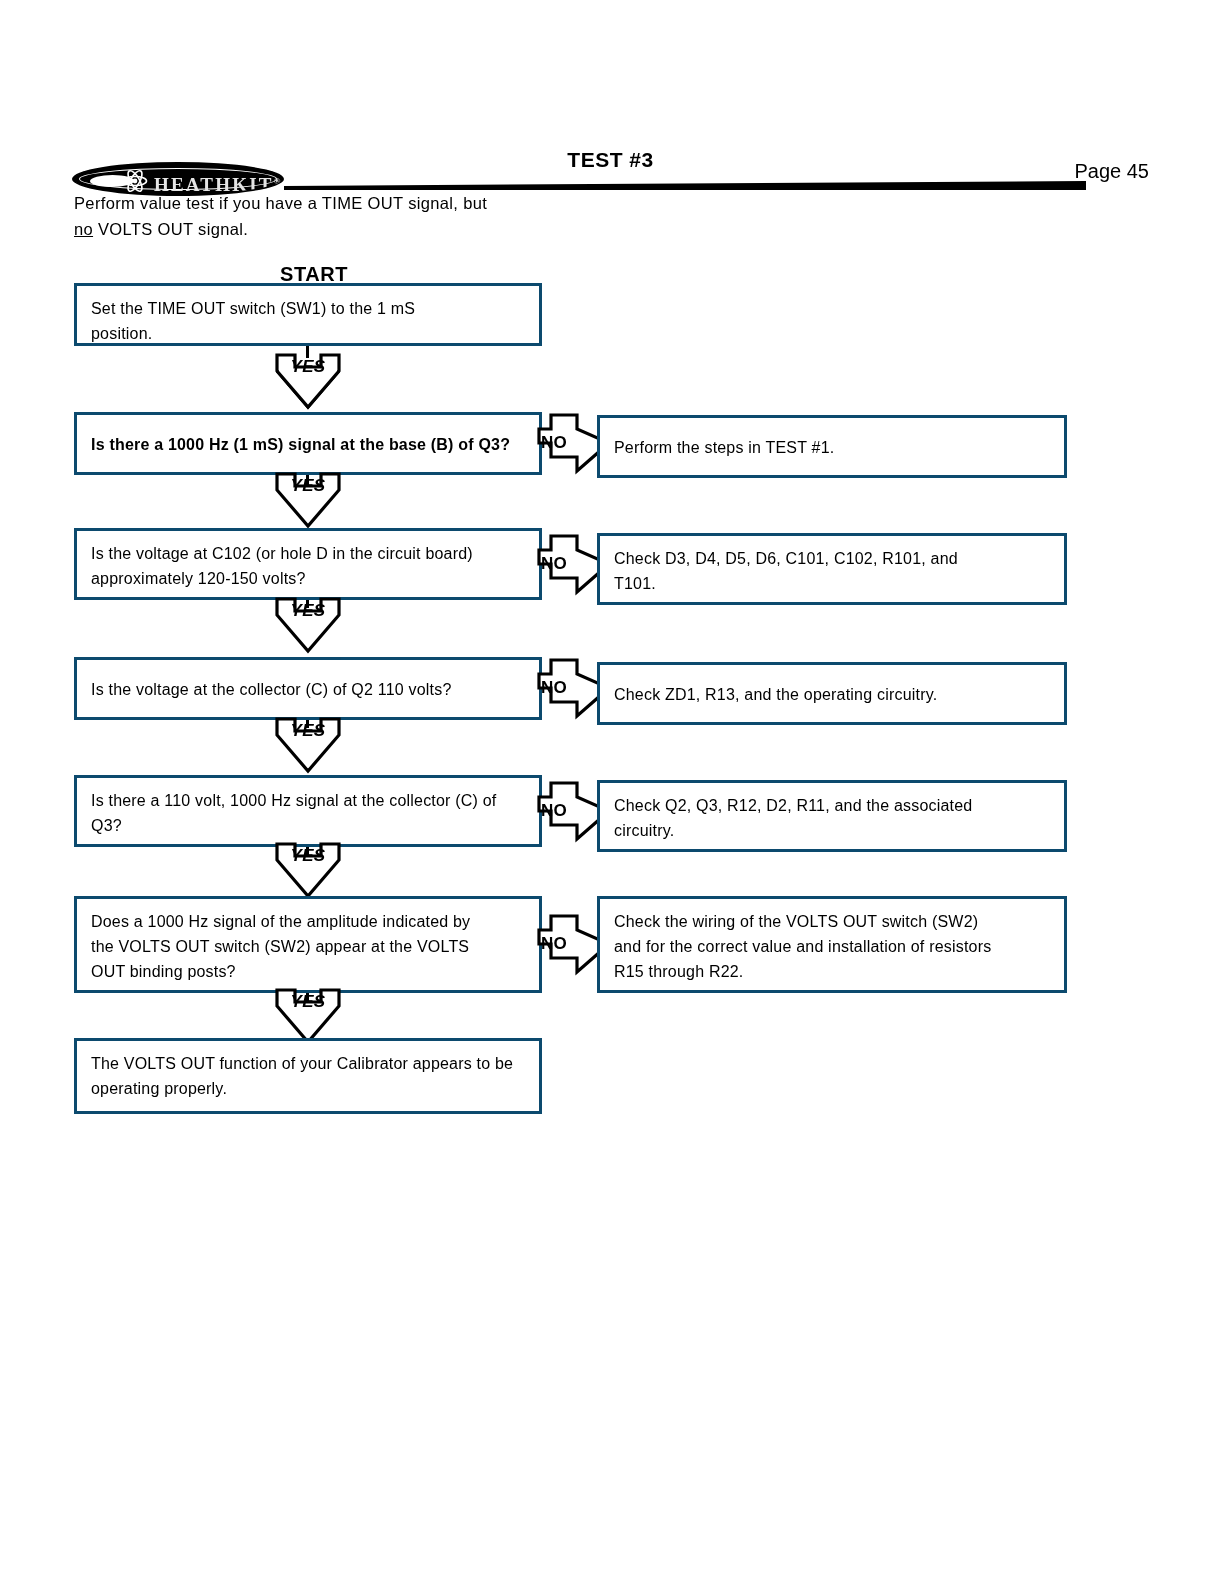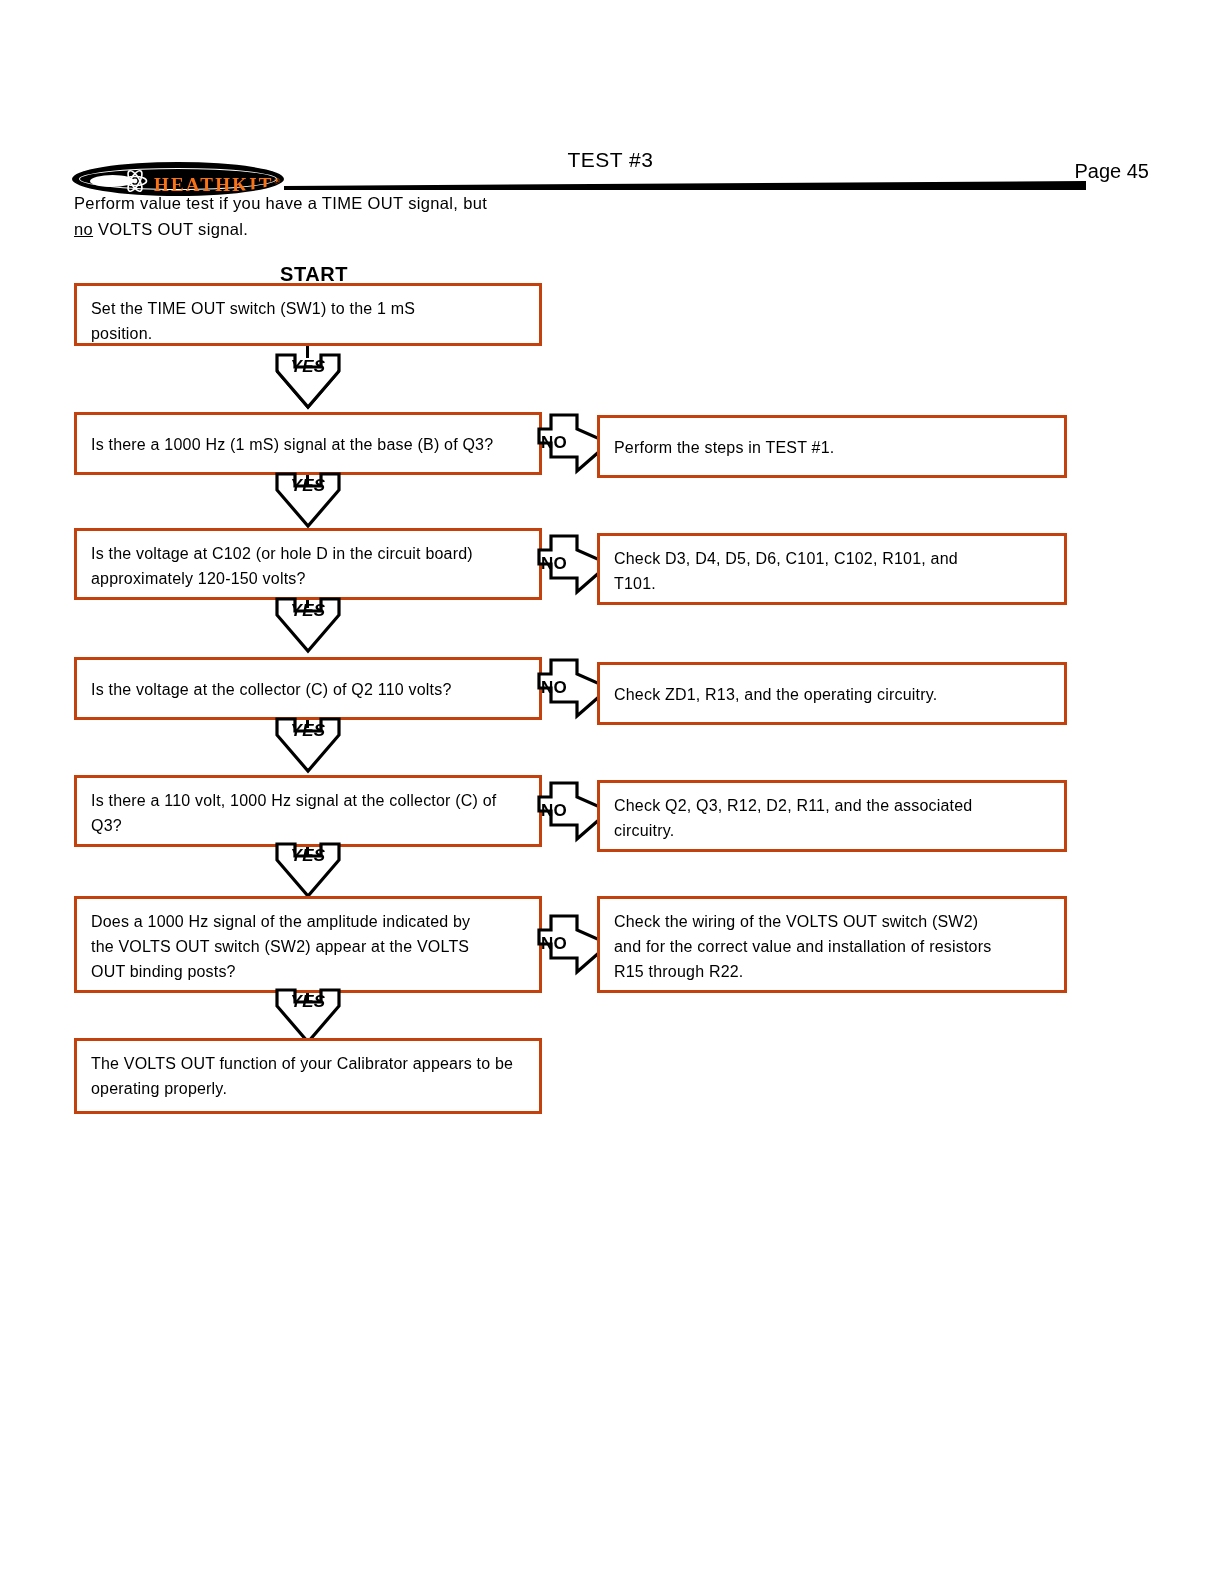--- a/index.html
+++ b/index.html
@@ -68,21 +68,21 @@
     width: 26px;
     height: 24px;
   }
   .logo-text {
     position: absolute;
     left: 80px;
     top: 0;
     right: 6px;
     height: 34px;
     line-height: 34px;
-    color: #f97316;
+    color: #e5e5e5;
     font-family: "Liberation Serif", serif;
     font-weight: bold;
     font-size: 19px;
     letter-spacing: 2.2px;
     white-space: nowrap;
   }
   .logo-text sup {
     font-size: 9px;
     vertical-align: super;
   }
@@ -105,21 +105,21 @@
   }
 
   
   .test-title {
     position: absolute;
     left: 0;
     top: 148px;
     width: 1221px;
     text-align: center;
     font-size: 21px;
-    font-weight: normal;
+    font-weight: bold;
     letter-spacing: 0.5px;
   }
   .intro {
     position: absolute;
     left: 74px;
     top: 190px;
     width: 640px;
     font-size: 16.5px;
     line-height: 26px;
     letter-spacing: 0.35px;
@@ -133,21 +133,21 @@
     position: absolute;
     left: 280px;
     top: 263px;
     font-size: 20px;
     font-weight: bold;
     letter-spacing: 0.6px;
   }
 
   .node {
     position: absolute;
-    border: 3px solid #c2410c;
+    border: 3px solid #0c4a6e;
     background: #ffffff;
     box-sizing: border-box;
     font-size: 16px;
     line-height: 25px;
     letter-spacing: 0.2px;
     padding: 10px 14px 8px 14px;
   }
   .node.just { text-align: justify; }
   .node.just > span { display: block; }
   .node.just .lastline { text-align: left; }
@@ -230,21 +230,21 @@
 
     <div class="connector" style="left:306px; top:346px; height:12px;"></div>
     <div class="yes-arrow" style="left:265px; top:353px;">
       <svg width="86" height="58" viewBox="0 0 86 58">
         <path d="M12,10 L12,2 L30,2 L30,14 L56,14 L56,2 L74,2 L74,10 L74,18 L43,54 L12,18 Z" fill="#ffffff" stroke="#000000" stroke-width="3.2" stroke-linejoin="miter"></path>
         <path d="M12,18 L43,54 L74,18" fill="#ffffff" stroke="#000000" stroke-width="3.2"></path>
       </svg>
       <div class="lbl">YES</div>
     </div>
 
-    <div class="node" style="left:74px; top:412px; width:468px; height:63px; display:flex; align-items:center;">
+    <div class="node" style="left:74px; top:412px; width:468px; height:63px; display:flex; align-items:center;font-weight:bold;">
       <span>Is there a 1000 Hz (1 mS) signal at the base (B) of Q3?</span>
     </div>
     <div class="no-arrow" style="left:537px; top:407px;">
       <svg width="74" height="72" viewBox="0 0 74 72">
         <path d="M2,22 L14,22 L14,8 L40,8 L40,22 L40,22 L72,36 L40,64 L40,50 L14,50 L14,36 L2,36 Z" fill="#ffffff" stroke="#000000" stroke-width="3.2" stroke-linejoin="miter"></path>
       </svg>
       <div class="lbl">NO</div>
     </div>
     <div class="node" style="left:597px; top:415px; width:470px; height:63px; display:flex; align-items:center;">
       <span>Perform the steps in TEST #1.</span>

